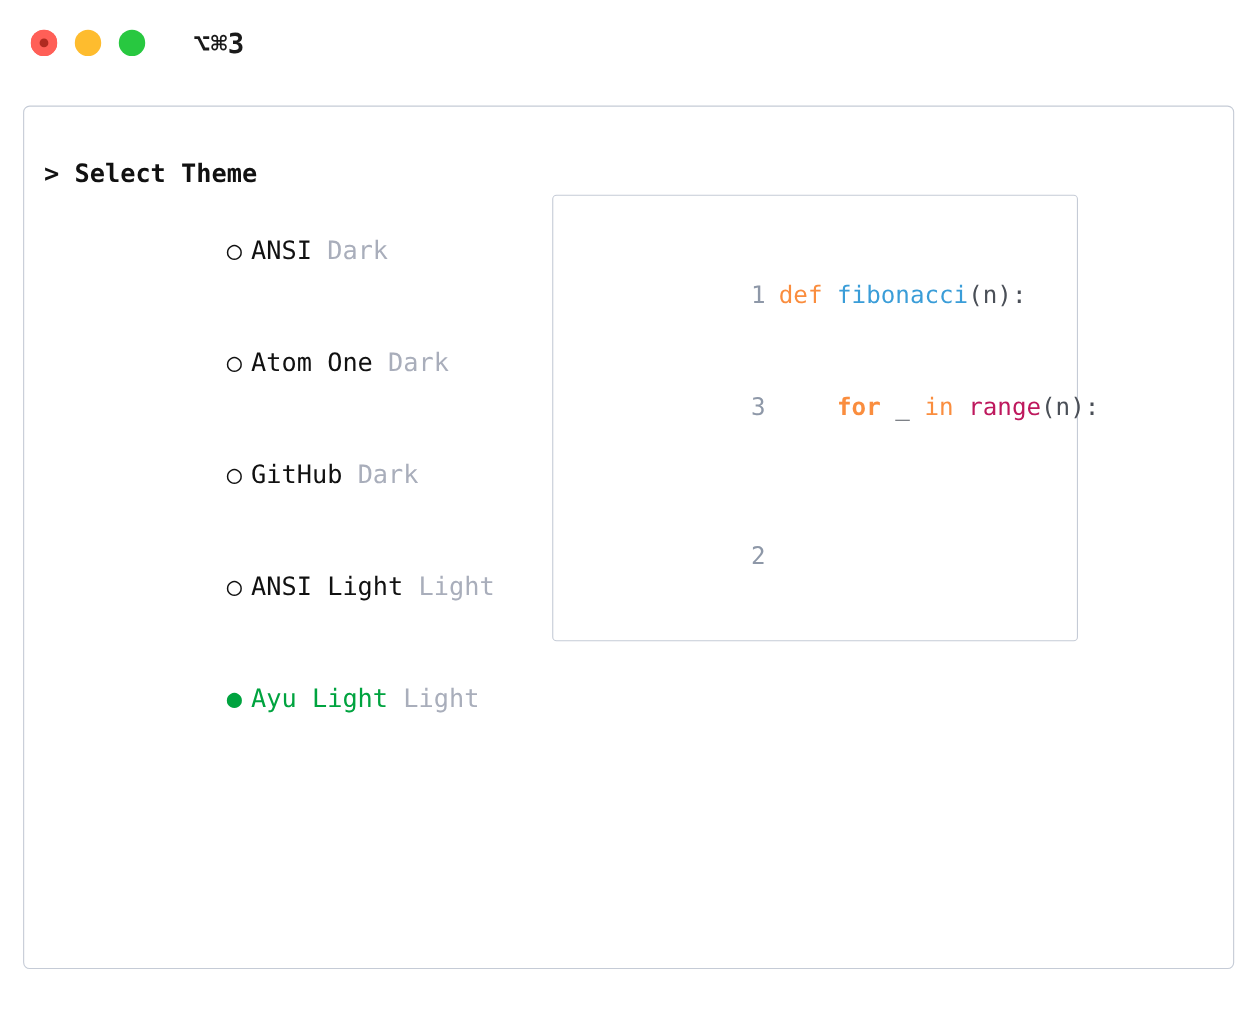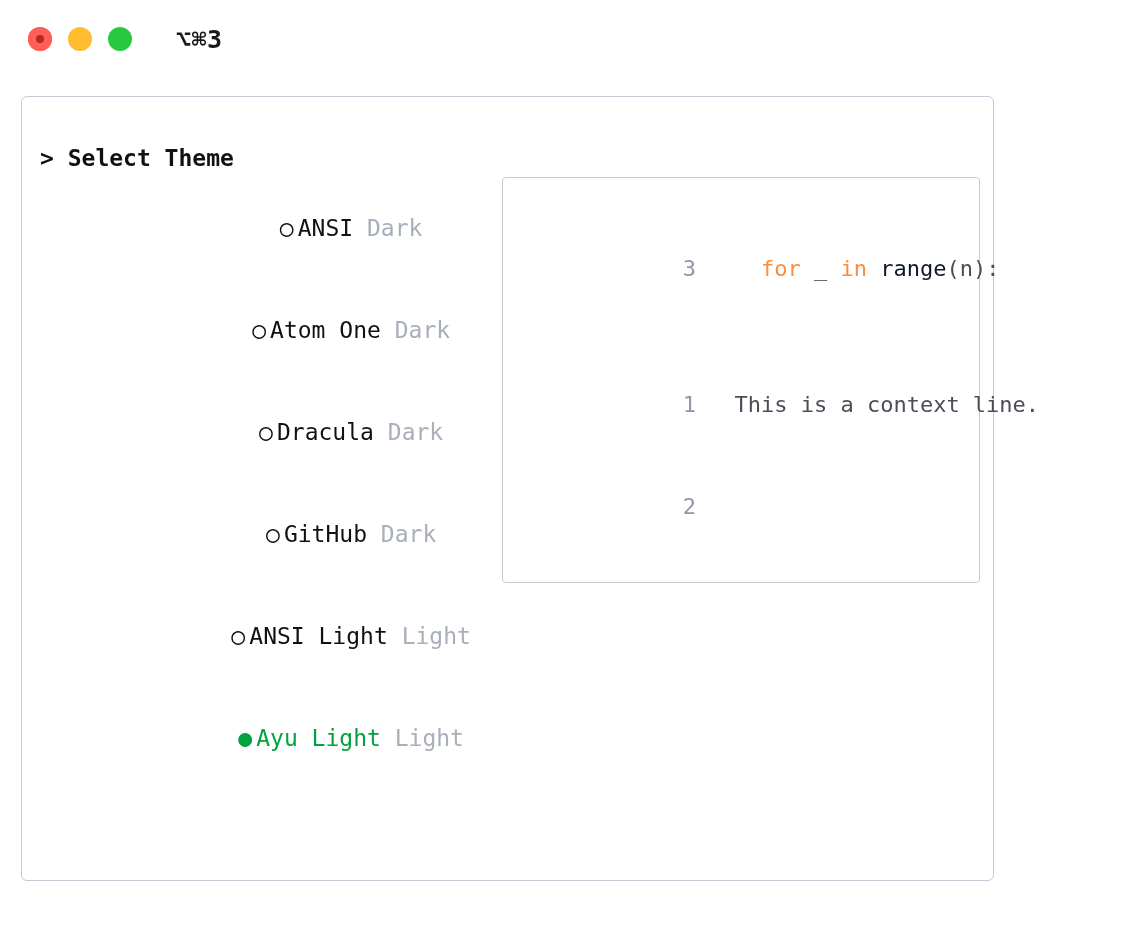--- a/index.html
+++ b/index.html
@@ -50,21 +50,21 @@
     margin-left: 28px;
     font-size: 25px;
     font-weight: bold;
     color: #1a1a1a;
     letter-spacing: 0.5px;
   }
   .terminal {
     position: absolute;
     left: 21px;
     top: 96px;
-    width: 973px;
+    width: 1101px;
     height: 785px;
     border: 1px solid #c5cbd6;
     border-radius: 6px;
     box-sizing: border-box;
   }
   .content {
     display: flex;
     padding: 44px 0 0 0;
     height: 100%;
     box-sizing: border-box;
@@ -85,21 +85,20 @@
     color: #111111;
     line-height: 34px;
     margin-bottom: 2px;
     white-space: pre;
   }
   .option-row {
     font-size: 23px;
     line-height: 34px;
     color: #111111;
     white-space: pre;
-    text-align: center;
   }
   .bullet {
     display: inline-block;
     width: 22px;
   }
   .sel-bullet {
     color: #00a33f;
   }
   .option-label.selected {
     color: #00a33f;
@@ -132,23 +131,23 @@
     color: #8e98a8;
     display: inline-block;
     width: 16px;
     text-align: right;
     margin-right: 12px;
   }
   .kw-def { color: #fa8d3e; }
   .fn-name { color: #3a9dd8; }
   .plain { color: #4a4f57; }
   .num { color: #a37acc; }
-  .kw-for { color: #fa8d3e; }
+  .kw-for { color: #fa8d3e; font-weight: bold; }
   .kw-in { color: #fa8d3e; }
-  .builtin { color: #0f172a; text-align: right; }
+  .builtin { color: #be185d; text-align: right; }
   .italic { font-style: italic; }
   .kw-return { color: #fa8d3e; }
   .diff-gap { height: 34px; }
   .diff-ctx { color: #4a4f57; }
 </style>
 </head>
 <body>
 
 <div class="window">
 
@@ -166,53 +165,50 @@
         <div class="section-header">&gt; Select Theme</div>
 
         <div>
           <div class="option-row">
             <span class="bullet">○</span><span class="option-label">ANSI</span><span> </span><span class="variant">Dark</span>
           </div>
           <div class="option-row">
             <span class="bullet">○</span><span class="option-label">Atom One</span><span> </span><span class="variant">Dark</span>
           </div>
           <div class="option-row">
-            <span class="bullet">○</span><span class="option-label">Dracula</span><span> </span><span class="variant">Dark</span>
-          </div>
-          <div class="option-row">
             <span class="bullet">○</span><span class="option-label">GitHub</span><span> </span><span class="variant">Dark</span>
           </div>
           <div class="option-row">
             <span class="bullet">○</span><span class="option-label">ANSI Light</span><span> </span><span class="variant">Light</span>
           </div>
           <div class="option-row">
             <span class="bullet sel-bullet">●</span><span class="option-label selected">Ayu Light</span><span> </span><span class="variant">Light</span>
           </div>
 
         </div>
 
       </div>
 
       <div class="right-pane">
 
         <div class="preview-box">
 
+          <div class="code-line">
+            <span class="lineno">1</span><span class="kw-def">def </span><span class="fn-name">fibonacci</span><span class="plain">(n):</span>
+          </div>
 
 
           <div class="code-line">
             <span class="lineno">3</span><span class="kw-for">    for</span><span class="plain italic"> _ </span><span class="kw-in">in </span><span class="builtin">range</span><span class="plain">(n):</span>
           </div>
 
 
 
           <div class="diff-gap"></div>
 
-          <div class="code-line">
-            <span class="lineno">1</span><span class="diff-ctx"> </span><span class="diff-ctx"> </span><span class="diff-ctx">This is a context line.</span>
-          </div>
 
           <div class="code-line">
             <span class="lineno">2</span>
           </div>
 
         </div>
       </div>
 
     </div>
   </div>

